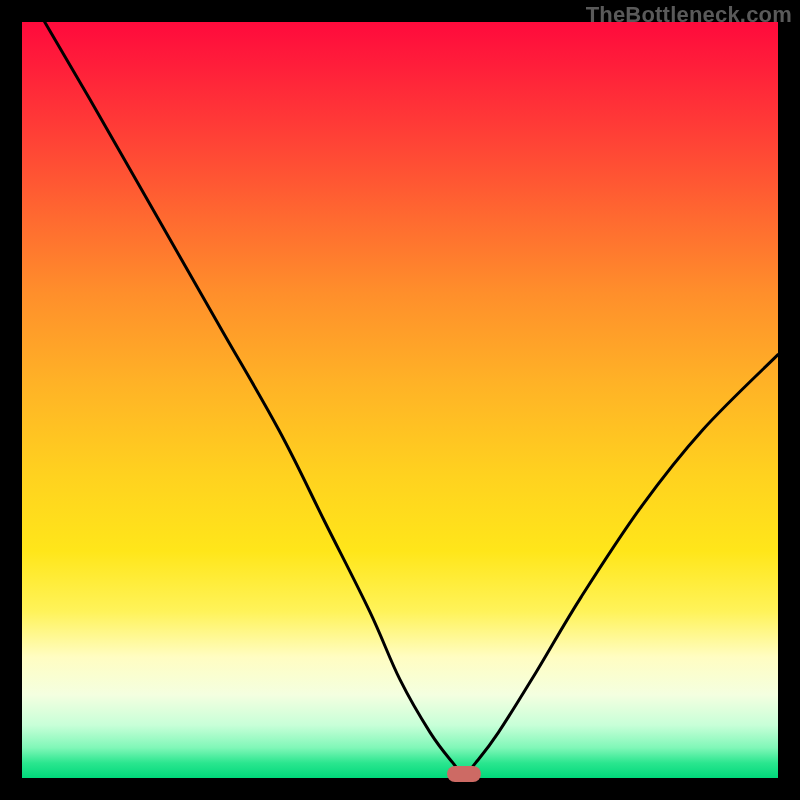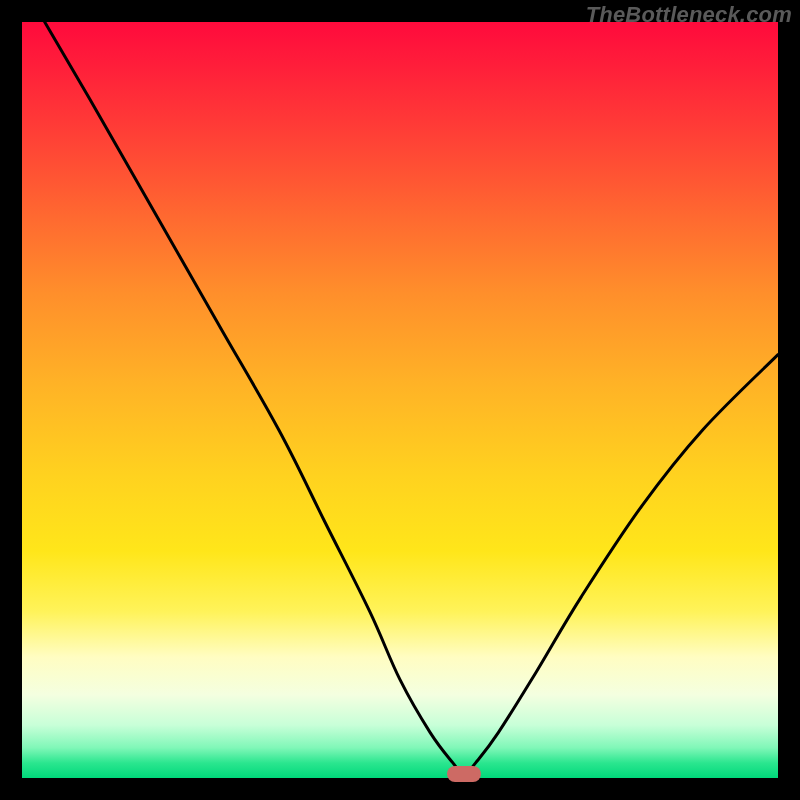--- a/index.html
+++ b/index.html
@@ -44,21 +44,20 @@
   }
   .attrib {
     position: absolute;
     top: 2px;
     right: 8px;
     font-family: Arial, Helvetica, sans-serif;
     font-size: 22px;
     font-weight: 600;
     color: #5a5a5a;
     letter-spacing: 0.2px;
-    font-style: italic;
   }
   svg.curve {
     position: absolute;
     left: 0;
     top: 0;
     width: 756px;
     height: 756px;
   }
   .marker {
     position: absolute;

